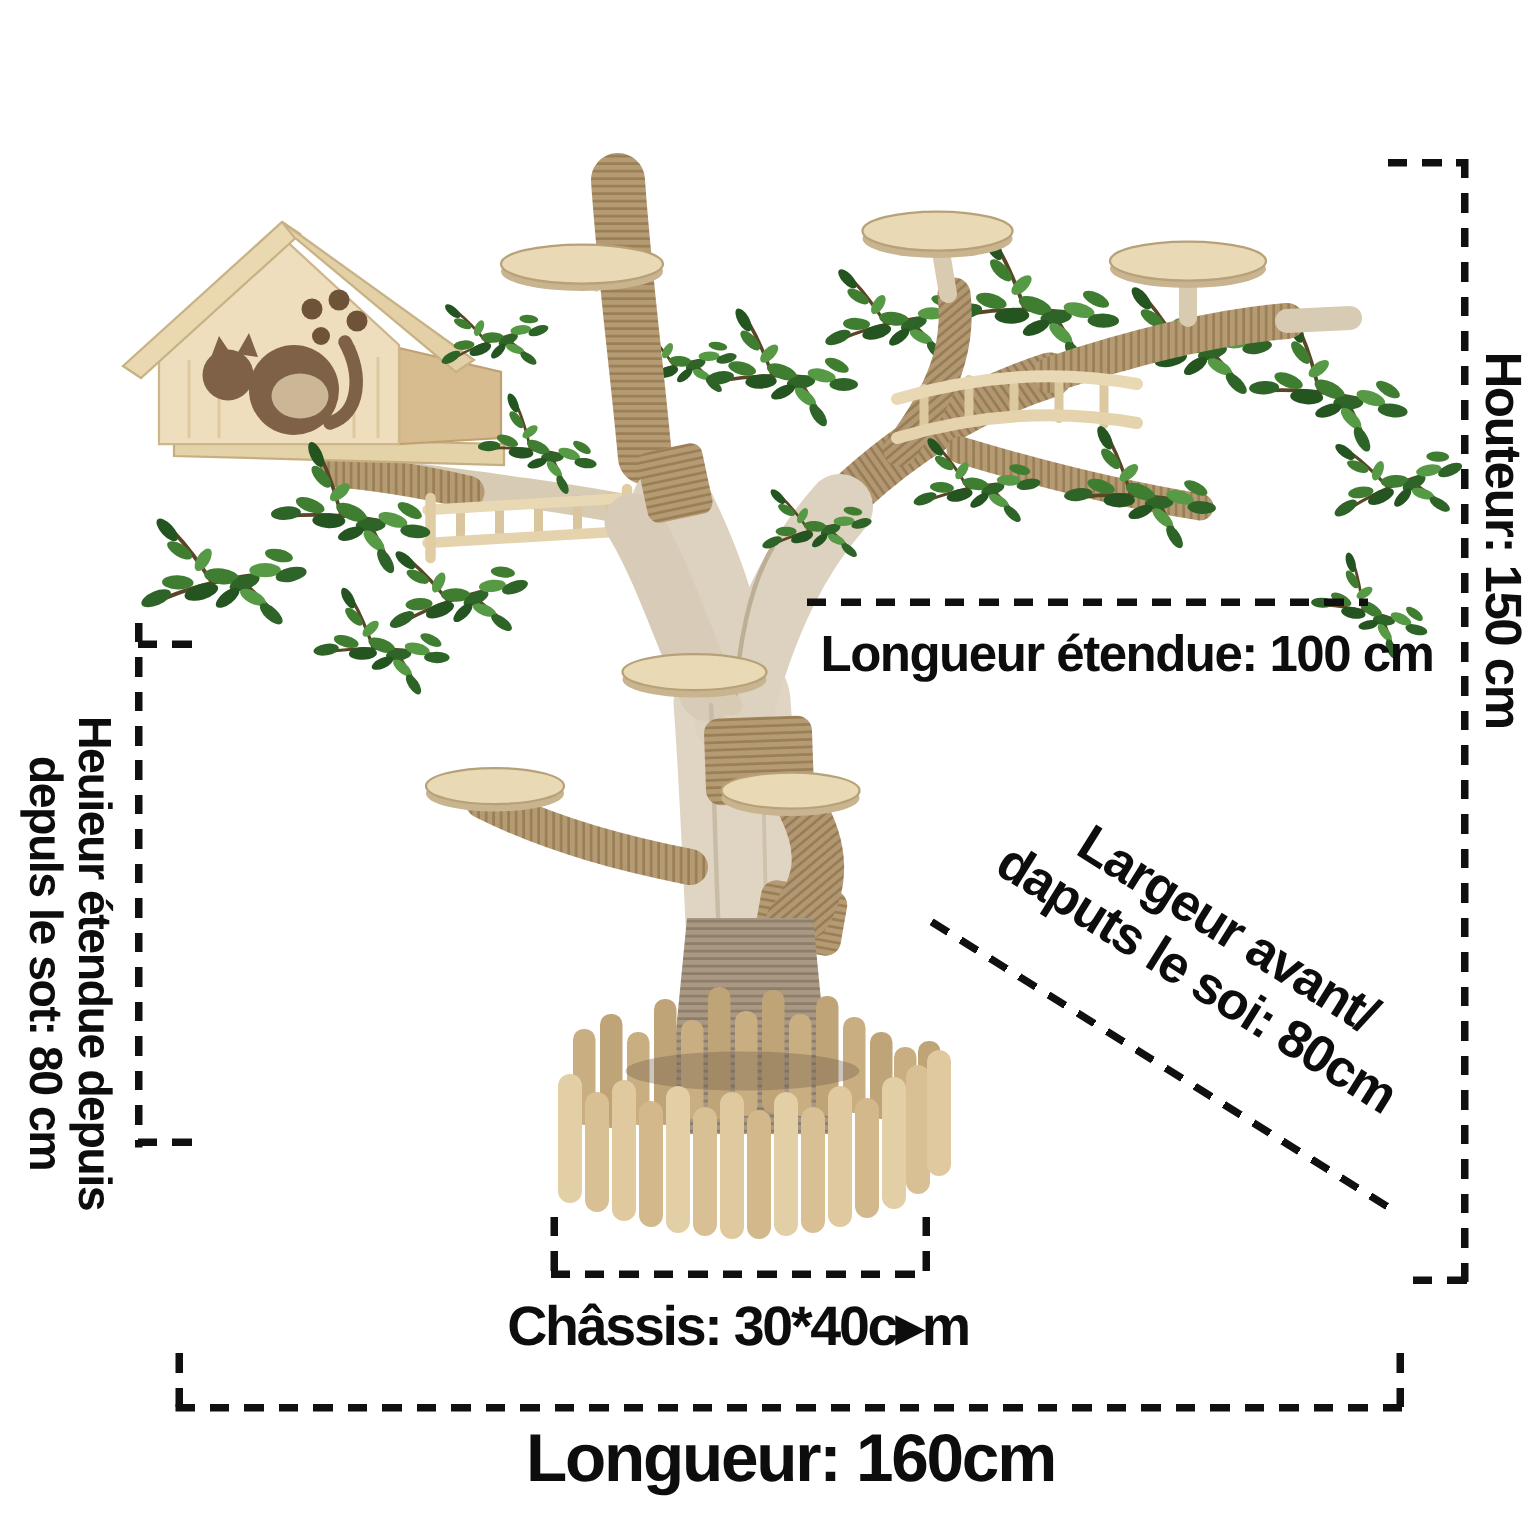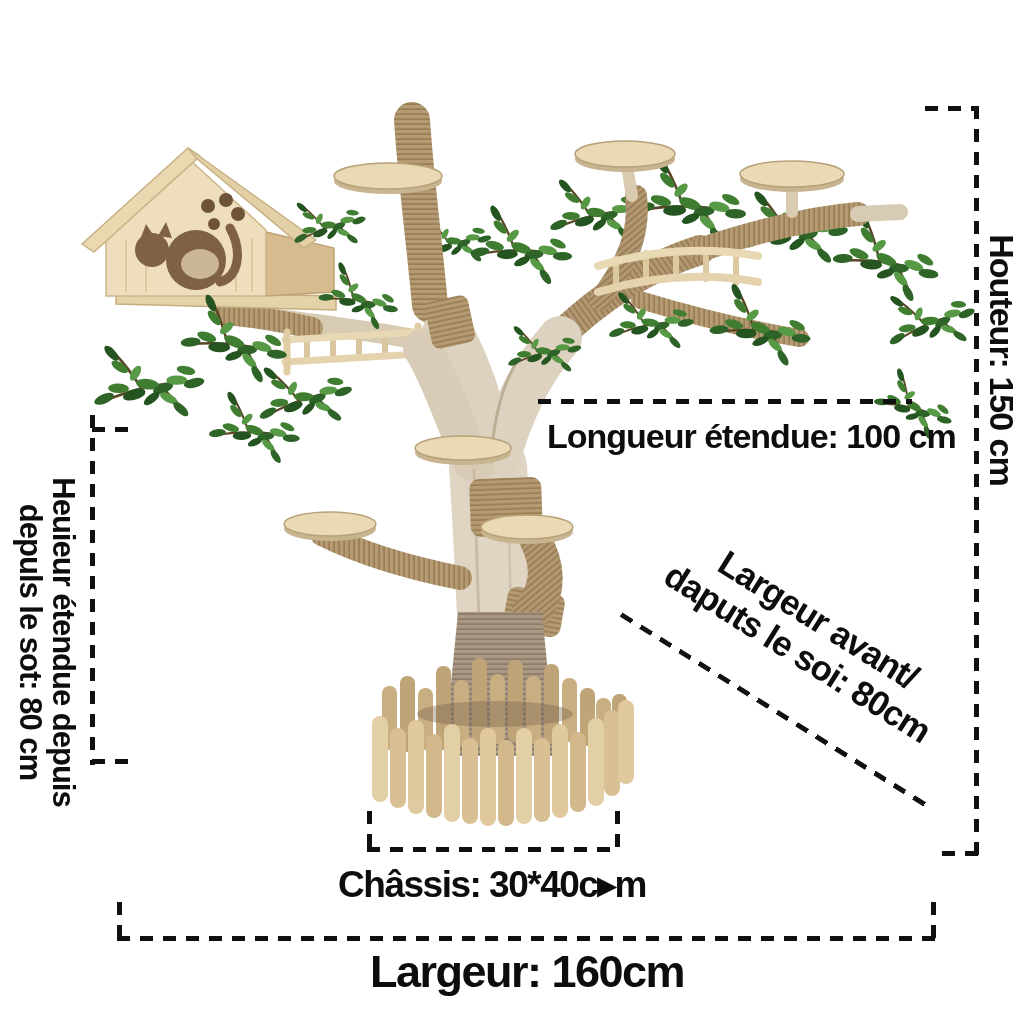--- a/index.html
+++ b/index.html
@@ -241,15 +241,15 @@
     <div class="ln">depuls le sot: 80 cm</div>
   </div>
 
   <div class="lbl center" style="left:808px;top:636px;font-size:35px;line-height:1.12;text-align:center;transform:translate(-50%,-50%) rotate(32deg);">
     <div class="ln">Largeur avant/</div>
     <div class="ln">daputs le soi: 80cm</div>
   </div>
 
   <div class="lbl center" style="left:492px;top:884px;font-size:37px;letter-spacing:-1.5px;">Châssis: 30*40c▸m</div>
 
-  <div class="lbl center" style="left:527px;top:972px;font-size:45px;letter-spacing:-1.5px;">Largeur: 160cm</div>
+  <div class="lbl center" style="left:527px;top:972px;font-size:45px;letter-spacing:-1.5px;">Longueur: 160cm</div>
 
 </div>
 
 </body></html>

